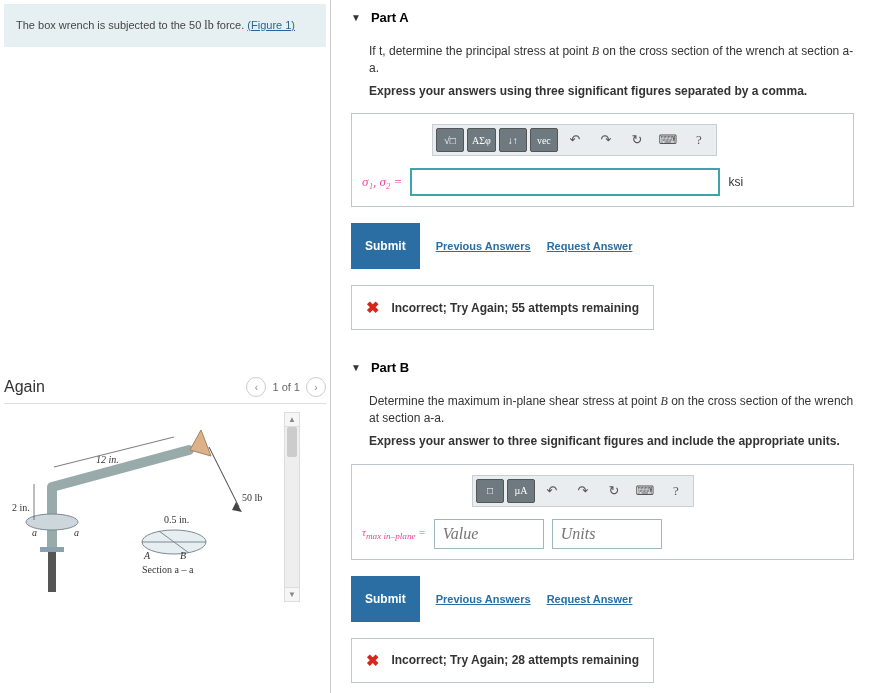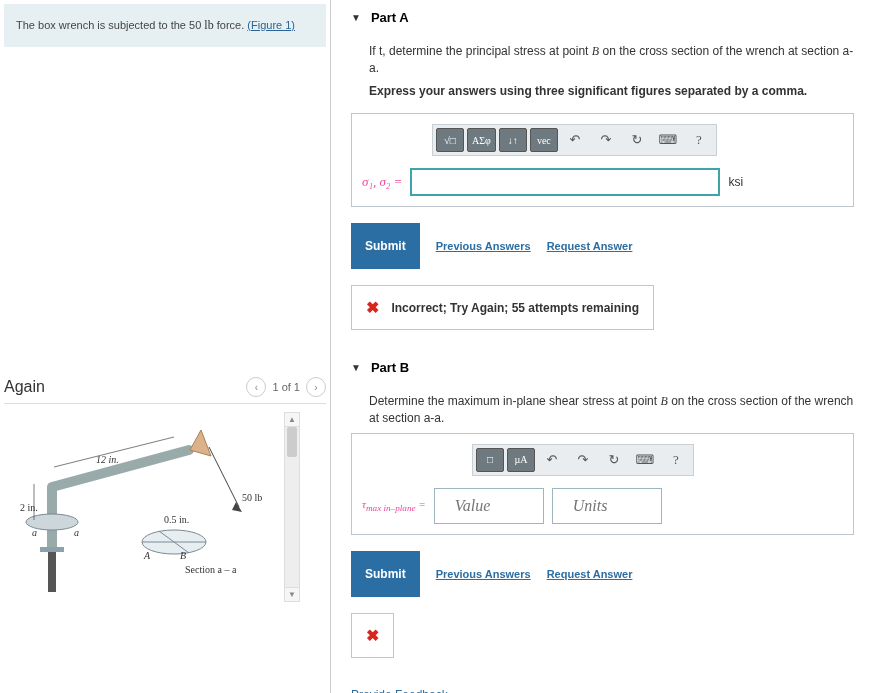--- a/index.html
+++ b/index.html
@@ -29,21 +29,21 @@
   .instruct { font-weight:bold; margin-bottom:14px; }
   .answer-block { border:1px solid #bfc7cc; padding:10px; position:relative; margin-bottom:16px; }
   .toolbar { background:#e9edef; border:1px solid #c7cfd4; display:inline-flex; padding:3px; gap:3px; margin-left:70px; margin-bottom:12px; }
   .toolbarB { margin-left:110px; }
   .tbtn { min-width:28px; height:24px; background:#6f7a80; color:#fff; border:1px solid #555; border-radius:2px; display:flex; align-items:center; justify-content:center; font-size:10px; font-family:serif; cursor:pointer; padding:0 4px; }
   .tbtn.light { background:transparent; border:none; color:#555; font-size:13px; }
   .answer-row { display:flex; align-items:center; gap:8px; }
   .answer-label { font-family:"Times New Roman", serif; font-style:italic; font-size:13px; color:#ec4899; white-space:nowrap; }
   .answer-input { flex:0 0 auto; width:310px; height:28px; border:2px solid #3fa3a8; padding:2px 4px; font-size:14px; }
   .unit-label { font-size:12px; color:#333; }
-  .val-input, .units-input { height:36px; border:1px solid #9db6c2; padding:2px 20px; font-family:"Times New Roman", serif; font-style:italic; font-size:16px; color:#888; }
+  .val-input, .units-input { height:30px; border:1px solid #9db6c2; padding:2px 8px; font-family:"Times New Roman", serif; font-style:italic; font-size:16px; color:#888; }
   .val-input { width:110px; }
   .units-input { width:110px; }
   .actions { display:flex; align-items:center; gap:16px; margin-bottom:16px; }
   .submit-btn { background:#2b6ea3; color:#fff; border:none; padding:16px 14px; font-size:12px; font-weight:bold; cursor:pointer; }
   .link { color:#2b6ea3; font-size:11px; font-weight:bold; text-decoration:underline; cursor:pointer; }
   .feedback { border:1px solid #bfc7cc; padding:12px 14px; display:inline-flex; align-items:center; gap:12px; font-size:12px; font-weight:bold; color:#333; }
   .x-icon { color:#d9261c; font-size:16px; font-weight:bold; }
   .provide-feedback { color:#2b6ea3; font-size:12px; text-decoration:underline; cursor:pointer; }
 
   
@@ -80,28 +80,28 @@
           <line x1="155" y1="119" x2="185" y2="141" stroke="#7a8a92"></line>
           <path d="M48 140 L48 180" stroke="#555" stroke-width="8"></path>
           <rect x="36" y="135" width="24" height="5" fill="#8aa2ad"></rect>
           <path d="M197 18 L207 44 L186 38 Z" fill="#dcb28a" stroke="#a78256"></path>
           <line x1="205" y1="35" x2="235" y2="95" stroke="#444" stroke-width="1"></line>
           <path d="M232 90 L238 100 L228 98 Z" fill="#444"></path>
           <line x1="50" y1="55" x2="170" y2="25" stroke="#444" stroke-width="0.7"></line>
           <line x1="30" y1="72" x2="30" y2="108" stroke="#444" stroke-width="0.7"></line>
         </svg>
         <span class="fig-label" style="left:92px; top:42px;font-style:italic;">12 in.</span>
-        <span class="fig-label" style="left:16px; top:90px;">2 in.</span>
+        <span class="fig-label" style="left:8px; top:90px;">2 in.</span>
         <span class="fig-label" style="left:238px; top:80px;">50 lb</span>
         <span class="fig-label" style="left:160px; top:102px;">0.5 in.</span>
         <span class="fig-label" style="left:28px; top:115px; font-style:italic">a</span>
         <span class="fig-label" style="left:70px; top:115px; font-style:italic">a</span>
         <span class="fig-label" style="left:140px; top:138px; font-style:italic">A</span>
         <span class="fig-label" style="left:176px; top:138px; font-style:italic">B</span>
-        <span class="fig-label" style="left:138px; top:152px;margin-left:43px;">Section a – a</span>
+        <span class="fig-label" style="left:138px; top:152px;">Section a – a</span>
       </div>
       <div class="fig-scrollbar">
         <div class="arrow">▲</div>
         <div class="track">
             <div class="thumb"></div>
           </div>
         <div class="arrow bot">▼</div>
       </div>
     </div>
   </div>
@@ -150,20 +150,21 @@
     </div>
 
     <div class="part">
       <div class="part-header">
         <span class="caret">▼</span>
         <span>Part B</span>
       </div>
       <p class="prompt">
         <span>Determine the maximum in-plane shear stress at point </span><span class="mathvar">B</span><span> on the cross section of the wrench at section a-a.</span>
       </p>
+      <p class="instruct">Express your answer to three significant figures and include the appropriate units.</p>
 
       <div class="answer-block">
         <div class="toolbar toolbarB">
           <div class="tbtn">□</div>
           <div class="tbtn">µA</div>
           <div class="tbtn light">↶</div>
           <div class="tbtn light">↷</div>
           <div class="tbtn light">↻</div>
           <div class="tbtn light">⌨</div>
           <div class="tbtn light">?</div>
@@ -176,20 +177,21 @@
       </div>
 
       <div class="actions">
         <button class="submit-btn">Submit</button>
         <span class="link">Previous Answers</span>
         <span class="link">Request Answer</span>
       </div>
 
       <div class="feedback">
         <span class="x-icon">✖</span>
+        <span>Incorrect; Try Again; 28 attempts remaining</span>
       </div>
     </div>
 
     <div style="margin-top:16px;">
       <span class="provide-feedback">Provide Feedback</span>
     </div>
   </div>
 </div>
 
 </body></html>

